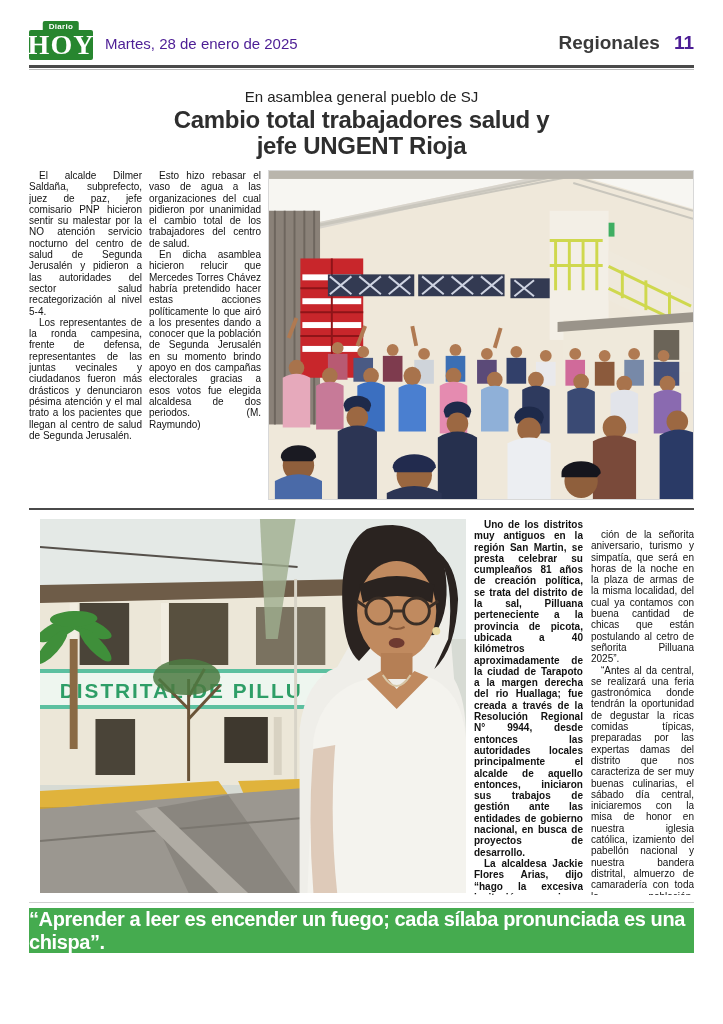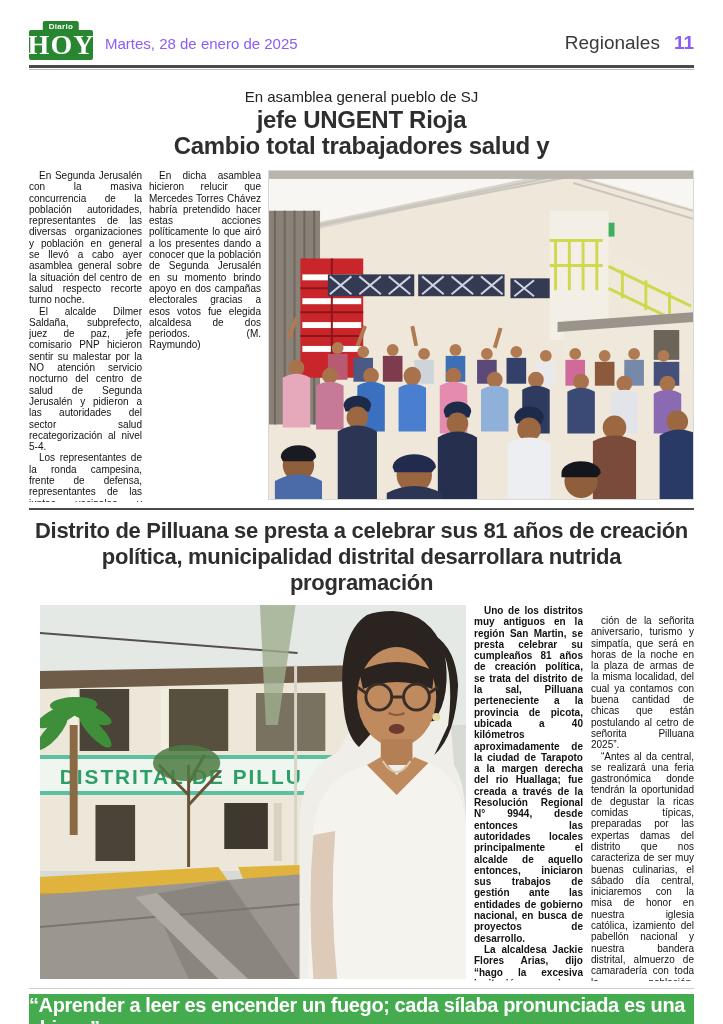--- a/index.html
+++ b/index.html
@@ -5,24 +5,24 @@
   * { margin:0; padding:0; box-sizing:border-box; }
   html,body { width:723px; background:#ffffff; }
   body { font-family:"Liberation Sans", sans-serif; color:#1a1a1a; position:relative; height:1024px; }
   .page { width:723px; height:1024px; padding:24px 29px 0 29px; overflow:hidden; }
 
   
   .masthead { display:flex; align-items:center; height:38px; }
   .logo { background:#27862f; width:64px; height:30px; position:relative; margin-top:4px; border-radius:2px; display:flex; align-items:center; justify-content:center; }
   .logo .logo-top { position:absolute; top:-9px; left:50%; transform:translateX(-50%); background:#27862f; color:#fff; font-size:8px; font-weight:bold; padding:1px 6px; border-radius:2px; letter-spacing:.3px; }
   .logo .logo-main { color:#fff; font-family:"Liberation Serif", serif; font-weight:bold; font-size:28px; line-height:26px; letter-spacing:1px; }
-  .masthead .date { font-size:15px; margin-left:12px; color:#8b5cf6; }
+  .masthead .date { font-size:15px; margin-left:12px; color:#4c1d95; }
   .masthead .spacer { flex:1; }
-  .section { font-size:19px; font-weight:normal; color:#3a3a3a; }
-  .pagenum { font-size:19px; font-weight:bold; color:#8b5cf6; margin-left:14px; }
+  .section { font-size:19px; font-weight:bold; color:#3a3a3a; }
+  .pagenum { font-size:19px; font-weight:bold; color:#4c1d95; margin-left:14px; }
   .rule { border-top:3px solid #4a4a4a; border-bottom:1px solid #bbb; height:5px; margin-top:3px; }
 
   
   .kicker { text-align:center; font-size:15px; color:#222; margin-top:18px; }
   .headline1 { text-align:center; font-weight:bold; font-size:24px; line-height:26px; color:#2e2e2e; margin-top:2px; letter-spacing:-0.3px; }
   .art1-row { display:flex; margin-top:11px; height:332px; gap:7px; }
   .col { font-size:10px; line-height:11.3px; text-align:justify; overflow:hidden; color:#111; }
   .col p { text-indent:10px; }
   .col-a { width:113px; }
   .col-b { width:112px; }
@@ -55,31 +55,31 @@
     </div>
     <span class="date">Martes, 28 de enero de  2025</span>
     <span class="spacer"></span>
     <span class="section">Regionales</span>
     <span class="pagenum">11</span>
   </div>
   <div class="rule"></div>
 
   <div class="kicker">En asamblea general pueblo de SJ</div>
   <div class="headline1">
+    <div>Cambio total trabajadores salud y</div>
     <div>jefe UNGENT Rioja</div>
-    <div>Cambio total trabajadores salud y</div>
   </div>
 
   <div class="art1-row">
     <div class="col col-a">
-      <p>En Segunda Jerusalén con la masiva concurrencia de la población autoridades, representantes de las diversas organizaciones y población en general se llevó a cabo ayer asamblea general sobre la situación del centro de salud respecto recorte turno noche.</p>
       <p>El alcalde Dilmer Saldaña, subprefecto, juez de paz, jefe comisario PNP hicieron sentir su malestar por la NO atención servicio nocturno del centro de salud de Segunda Jerusalén y pidieron a las autoridades del sector salud recategorización al nivel 5-4.</p>
       <p>Los representantes de la ronda campesina, frente de defensa, representantes de las juntas vecinales y ciudadanos fueron más drásticos y denunciaron pésima atención y el mal trato a los pacientes que llegan al centro de salud de Segunda Jerusalén.</p>
     </div>
     <div class="col col-b">
+      <p>Esto hizo rebasar el vaso de agua a las organizaciones del cual pidieron por unanimidad el cambio total de los trabajadores del centro de salud.</p>
       <p>En dicha asamblea hicieron relucir que Mercedes Torres Chávez habría pretendido hacer estas acciones políticamente lo que airó a los presentes dando a conocer que la población de Segunda Jerusalén en su momento brindo apoyo en dos campañas electorales gracias a esos votos fue elegida alcaldesa de dos periodos. (M. Raymundo)</p>
     </div>
     <div class="photo1">
       <svg viewBox="0 0 432 330" preserveAspectRatio="none">
 
         <rect x="0" y="0" width="432" height="330" fill="#efe8da"></rect>
 
         <polygon points="0,62 300,0 432,38 432,0 0,0" fill="#f7f6f2"></polygon>
         <polygon points="0,62 300,0 310,2 6,68" fill="#d8d4cc"></polygon>
         <g stroke="#c9c6bd" stroke-width="2">
@@ -251,24 +251,20 @@
           <path d="M120 324 q28 -14 56 0 l0 6 -56 0 Z" fill="#2c3554"></path>
           <circle cx="318" cy="312" r="17" fill="#8f5f3c"></circle>
           <path d="M298 304 a20 12 0 0 1 40 0 l-4 4 -36 0 Z" fill="#15151d"></path>
         </g>
       </svg>
     </div>
   </div>
 
   <div class="divider"></div>
 
-  <div class="headline2">
-    <div>Distrito de Pilluana se presta a celebrar sus 81 años de creación</div>
-    <div>política, municipalidad distrital desarrollara nutrida programación</div>
-  </div>
 
   <div class="art2-row">
     <div class="photo2">
       <svg viewBox="0 0 430 374" preserveAspectRatio="none">
         <rect x="0" y="0" width="430" height="374" fill="#d7dbd4"></rect>
 
         <rect x="0" y="0" width="430" height="120" fill="#e4e9e6"></rect>
 
         <line x1="0" y1="28" x2="260" y2="48" stroke="#55504a" stroke-width="2"></line>
 

